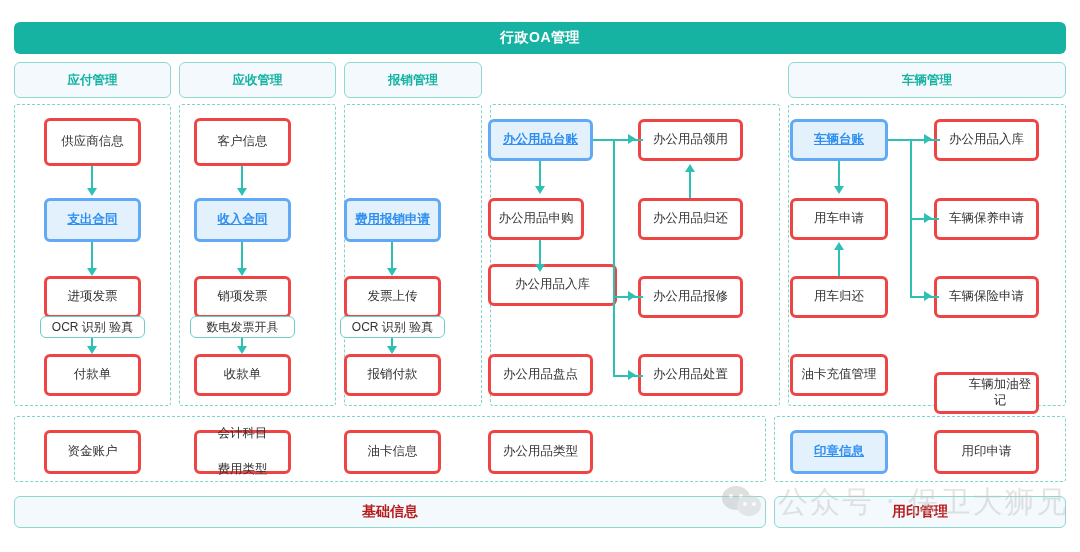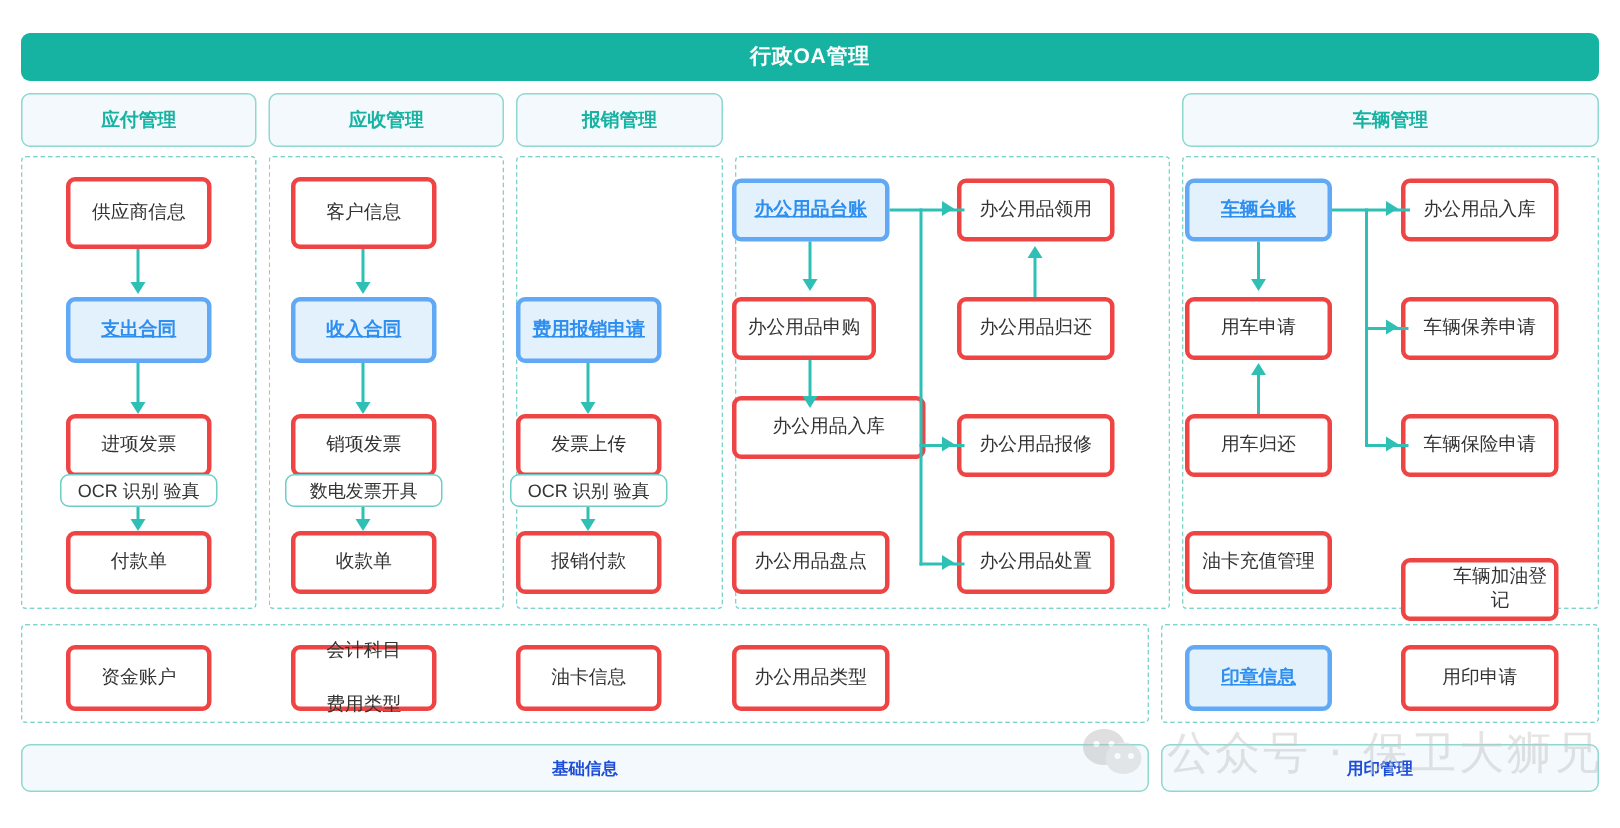--- a/index.html
+++ b/index.html
@@ -74,21 +74,21 @@
   .arrow.right{
     border-top:5px solid transparent;border-bottom:5px solid transparent;
     border-left:8px solid #2fc0b5;
   }
 
   
   .footer-bar{
     position:absolute;height:32px;
     background:#f3f9fd;border:1px solid #8fd8d0;border-radius:6px;
     display:flex;align-items:center;justify-content:center;
-    color:#1d4ed8;font-size:11px;font-weight:bold;
+    color:#b91c1c;font-size:14px;font-weight:bold;
     box-sizing:border-box;
   }
 
   
   .watermark{
     position:absolute;left:722px;top:482px;
     display:flex;align-items:center;gap:10px;
     opacity:.45;pointer-events:none;
   }
   .wm-logo{position:relative;width:46px;height:34px;}

